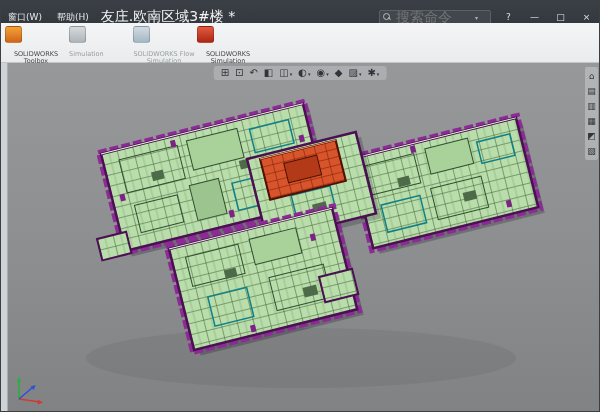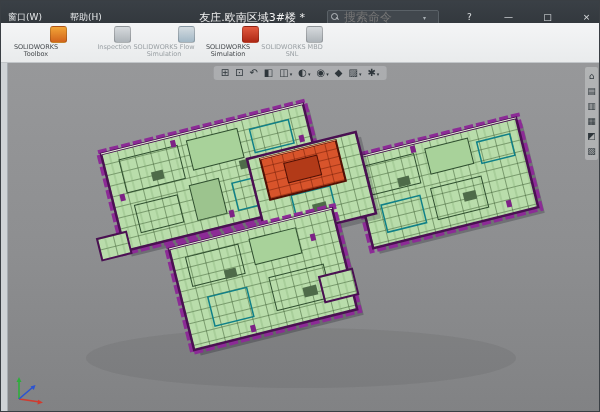--- a/index.html
+++ b/index.html
@@ -6,48 +6,48 @@
   .app{
     position:relative;width:600px;height:412px;overflow:hidden;
     font-family:"DejaVu Sans","Liberation Sans",sans-serif;
     background:#8c8c8e;border:1px solid #3a3f44;box-sizing:border-box;
   }
   
   .titlebar{
     position:absolute;top:0;left:0;right:0;height:32px;
     background:linear-gradient(#3a4046,#30353a);
     display:flex;align-items:center;color:#e6e8ea;font-size:9px;
-    padding:0 4px;box-sizing:border-box;gap:22px;
+    padding:0 4px;box-sizing:border-box;gap:9px;
   }
   .menu-item{padding:1px 3px;cursor:default;}
-  .doc-title{flex:1;text-align:right;font-size:11px;color:#f2f2f2;
+  .doc-title{flex:1;text-align:left;font-size:14px;color:#f2f2f2;
     white-space:nowrap;overflow:hidden;text-overflow:ellipsis;}
   .search{
     display:flex;align-items:center;height:15px;width:112px;
     background:#41474d;border:1px solid #5a6167;border-radius:2px;
     padding:0 3px;gap:3px;box-sizing:border-box;
   }
   .mag{position:relative;width:8px;height:8px;flex:none;}
   .mag::before{content:"";position:absolute;left:0;top:0;width:5px;height:5px;
     border:1px solid #b8bcc0;border-radius:50%;}
   .mag::after{content:"";position:absolute;left:5px;top:5px;width:3px;height:1px;
     background:#b8bcc0;transform:rotate(45deg);}
   .search input{background:transparent;border:none;outline:none;
-    color:#cfd3d6;font-size:12px;width:74px;font-family:inherit;}
+    color:#cfd3d6;font-size:14px;width:74px;font-family:inherit;text-decoration:underline;}
   .search .chev{color:#aab0b5;font-size:6px;}
   .winbtn{width:17px;text-align:center;font-size:9px;color:#dfe2e4;cursor:default;}
   
   .ribbon{
     position:absolute;top:22px;left:0;right:0;height:40px;
     background:linear-gradient(#f4f5f6,#e9ebec);
     border-bottom:1px solid #c2c6c9;
     display:flex;align-items:flex-start;padding:2px 4px;gap:2px;box-sizing:border-box;
   }
   .rbtn{
-    width:62px;display:flex;flex-direction:column;align-items:flex-end;gap:1px;
+    width:62px;display:flex;flex-direction:column;align-items:flex-start;gap:8px;
     padding:1px 0;font-size:6.5px;line-height:1.15;color:#45494d;text-align:center;
     border-radius:2px;
   }
   .rbtn.disabled{color:#9aa0a4;}
   .ric{width:17px;height:17px;border-radius:3px;border:1px solid rgba(0,0,0,.18);
     box-sizing:border-box;flex:none;}
   .ric-toolbox{background:linear-gradient(#f2a437,#d2641c);}
   .ric-tolanalyst{background:linear-gradient(#d6dadd,#aeb4b9);}
   .ric-flow{background:linear-gradient(#d3dbe0,#a3b8c6);}
   .ric-plastics{background:linear-gradient(#5a8fdc,#2c5fae);}
@@ -97,33 +97,29 @@
     <span class="winbtn">×</span>
   </div>
 
   <div class="ribbon">
     <div class="rbtn">
       <span class="ric ric-toolbox"></span>
       <span>SOLIDWORKS Toolbox</span>
     </div>
     <div class="rbtn disabled">
       <span class="ric ric-tolanalyst"></span>
-      <span>Inspection</span>
+      <span>Simulation</span>
     </div>
     <div class="rbtn disabled">
       <span class="ric ric-flow"></span>
       <span>SOLIDWORKS Flow Simulation</span>
     </div>
     <div class="rbtn">
       <span class="ric ric-inspection"></span>
       <span>SOLIDWORKS Simulation</span>
-    </div>
-    <div class="rbtn disabled">
-      <span class="ric ric-mbd"></span>
-      <span>SOLIDWORKS MBD SNL</span>
     </div>
   </div>
 
   <div class="viewport">
 
     <svg class="model" viewBox="0 0 600 350">
       <defs>
         <pattern id="pg" width="16" height="11" patternUnits="userSpaceOnUse">
           <rect width="16" height="11" fill="#b9ddab"></rect>
           <path d="M0 0H16M0 0V11" stroke="#39592f" stroke-width="1" fill="none"></path>

